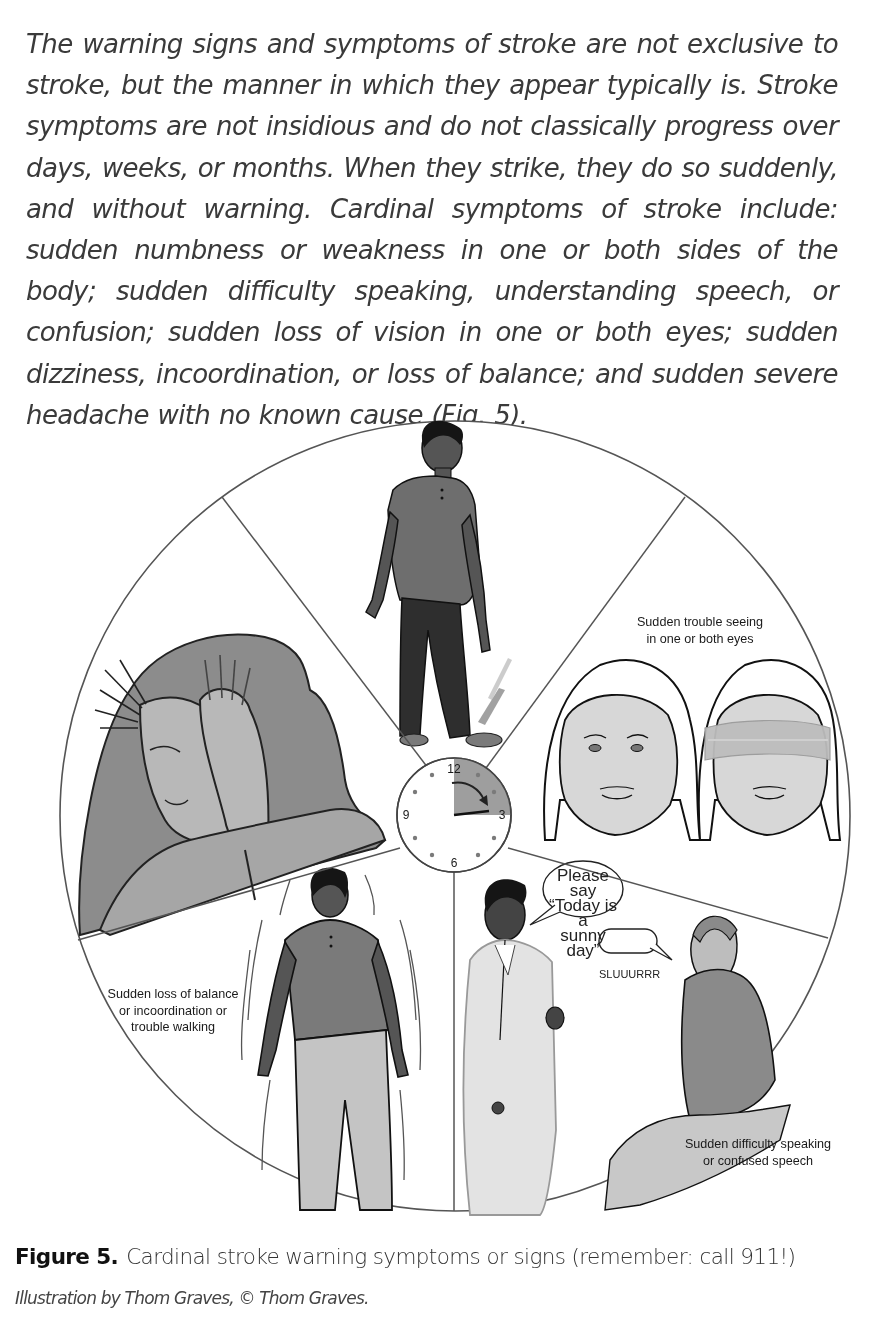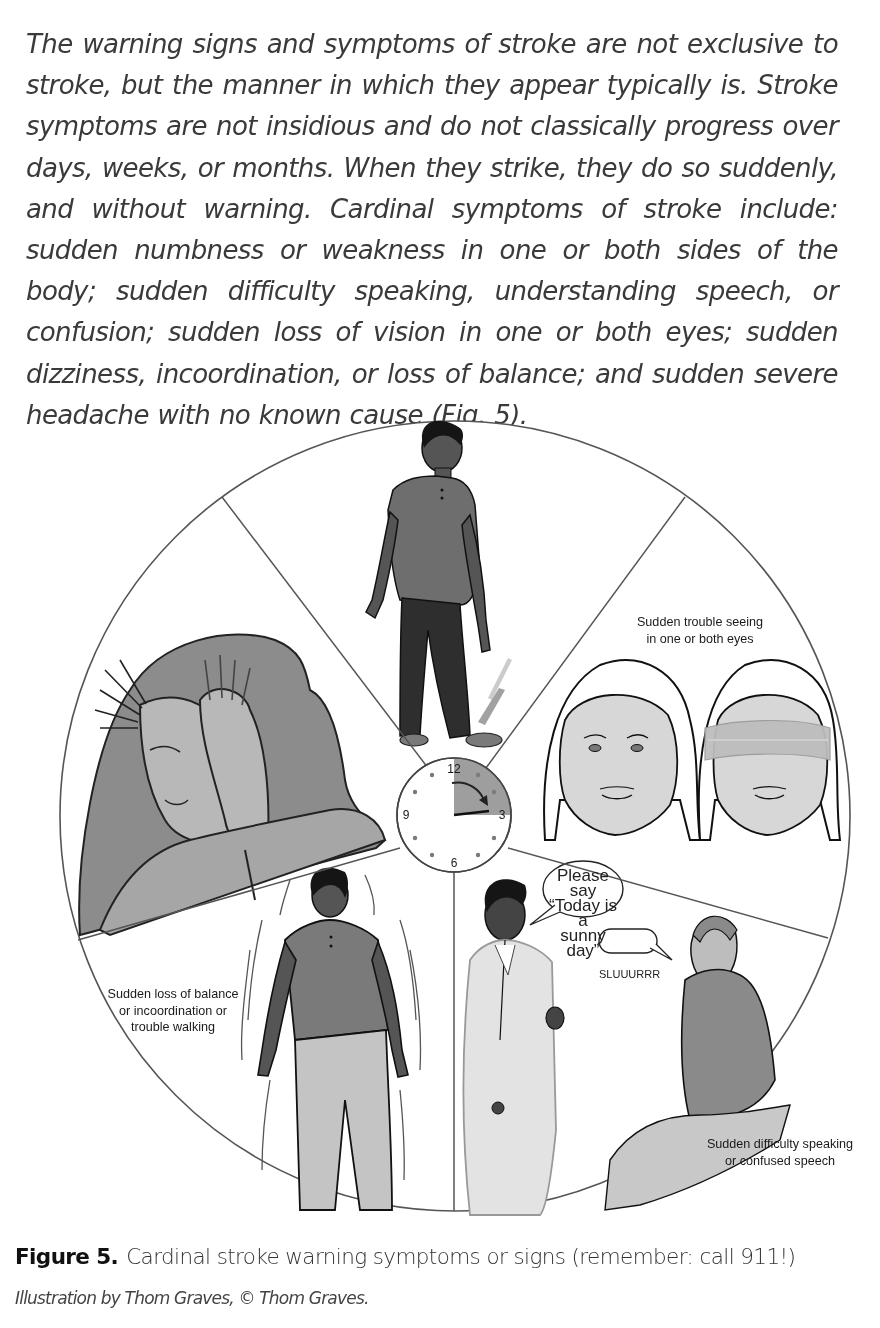--- a/index.html
+++ b/index.html
@@ -191,21 +191,21 @@
         <circle cx="478" cy="855" r="2.2"></circle>
       </g>
       <line x1="454" y1="815" x2="489" y2="811" stroke="#111" stroke-width="2.6"></line>
       <path d="M452 783 C 468 780, 480 790, 484 800" stroke="#222" stroke-width="2" fill="none"></path>
       <path d="M479 800 L 488 806 L 487 795 Z" fill="#222"></path>
     </g>
   </svg>
 
   <div class="lbl" style="left:615px; top:209px; width:170px;">Sudden trouble seeing
 in one or both eyes</div>
-  <div class="lbl" style="left:685px; top:731px; width:190px;">Sudden difficulty speaking
+  <div class="lbl" style="left:663px; top:731px; width:190px;">Sudden difficulty speaking
 or confused speech</div>
   <div class="lbl" style="left:88px; top:536px; width:170px;margin-top:45px;">Sudden loss of balance
 or incoordination or
 trouble walking</div>
 
   <div class="lbl" style="left:444px; top:356px; width:20px; font-size:12px;">12</div>
   <div class="lbl" style="left:496px; top:402px; width:12px; font-size:12px;">3</div>
   <div class="lbl" style="left:448px; top:450px; width:12px; font-size:12px;">6</div>
   <div class="lbl" style="left:400px; top:402px; width:12px; font-size:12px;">9</div>
 

